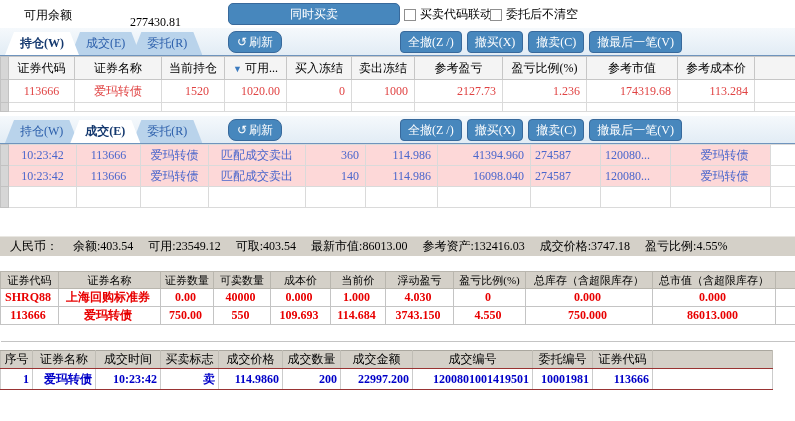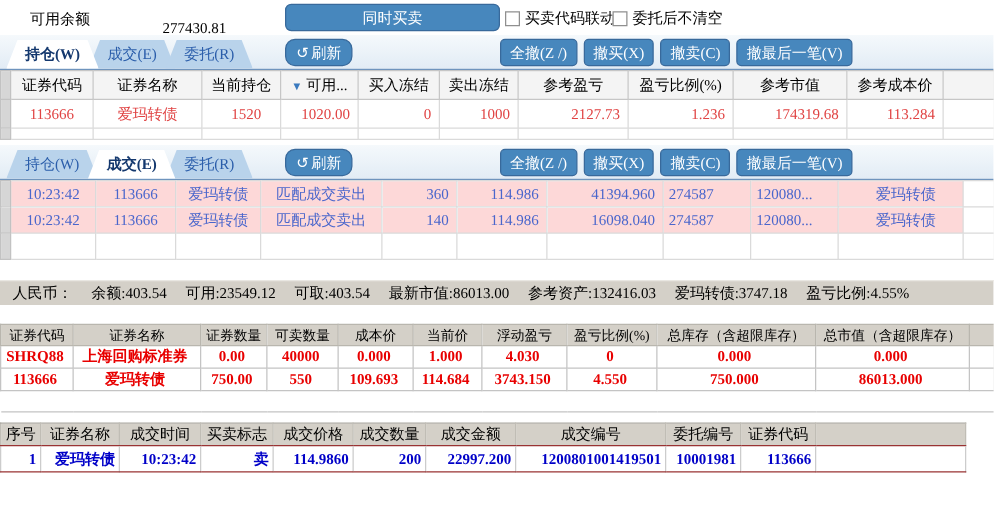--- a/index.html
+++ b/index.html
@@ -51,21 +51,21 @@
   .sort { color:#3a7abf; font-size:9px; margin-right:3px; }
   .al { text-align:center; padding-left:8px; }
   .al4 { text-align:left; padding-left:4px; }
   .ar { text-align:right; padding-right:6px; }
   .ac { text-align:center; }
   
   .gap4 { height:4px; } .gap16 { height:16px; } .gap15 { height:15px; } .gap8 { height:8px; }
   
   .sumbar {
     height:20px; background:#d4d0c8; border-top:1px solid #e9e7e2;
-    display:flex; align-items:center; padding-left:10px; gap:15px; white-space:nowrap;
+    display:flex; align-items:center; padding-left:10px; gap:15px; white-space:nowrap;margin-top:12px;
   }
   
   .t3 { width:795px; }
   .t3 th {
     background:#d4d0c8; border:1px solid #b9b6ae; font-weight:normal; font-size:11px;
     height:17px; white-space:nowrap; overflow:hidden; text-align:center;
   }
   .t3 td {
     border:1px solid #c4c4c4; color:#e80000; font-weight:bold; height:18px;
     text-align:center; padding-right:3px; white-space:nowrap; overflow:hidden; background:#fff;
@@ -263,21 +263,21 @@
 
   <div class="gap16"></div>
 
   <div class="sumbar">
     <span>人民币：</span>
     <span><span>余额:</span><span>403.54</span></span>
     <span><span>可用:</span><span>23549.12</span></span>
     <span><span>可取:</span><span>403.54</span></span>
     <span><span>最新市值:</span><span>86013.00</span></span>
     <span><span>参考资产:</span><span>132416.03</span></span>
-    <span><span>爱玛转债:</span><span>3747.18</span></span>
+    <span><span>成交价格:</span><span>3747.18</span></span>
     <span><span>盈亏比例:</span><span>4.55%</span></span>
   </div>
 
   <div class="gap15"></div>
 
   <table class="t3">
     <colgroup>
         <col style="width:58px">
         <col style="width:102px">
         <col style="width:53px">

